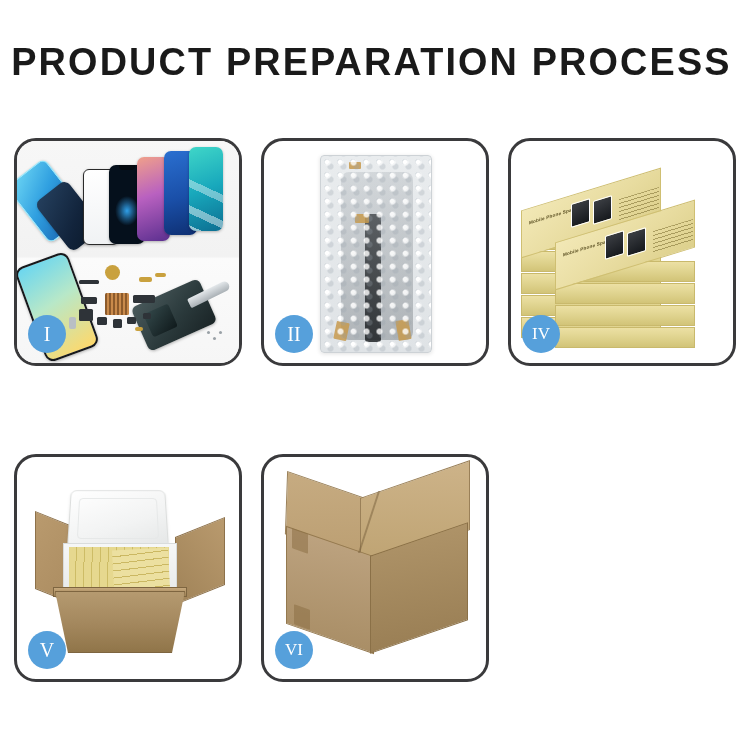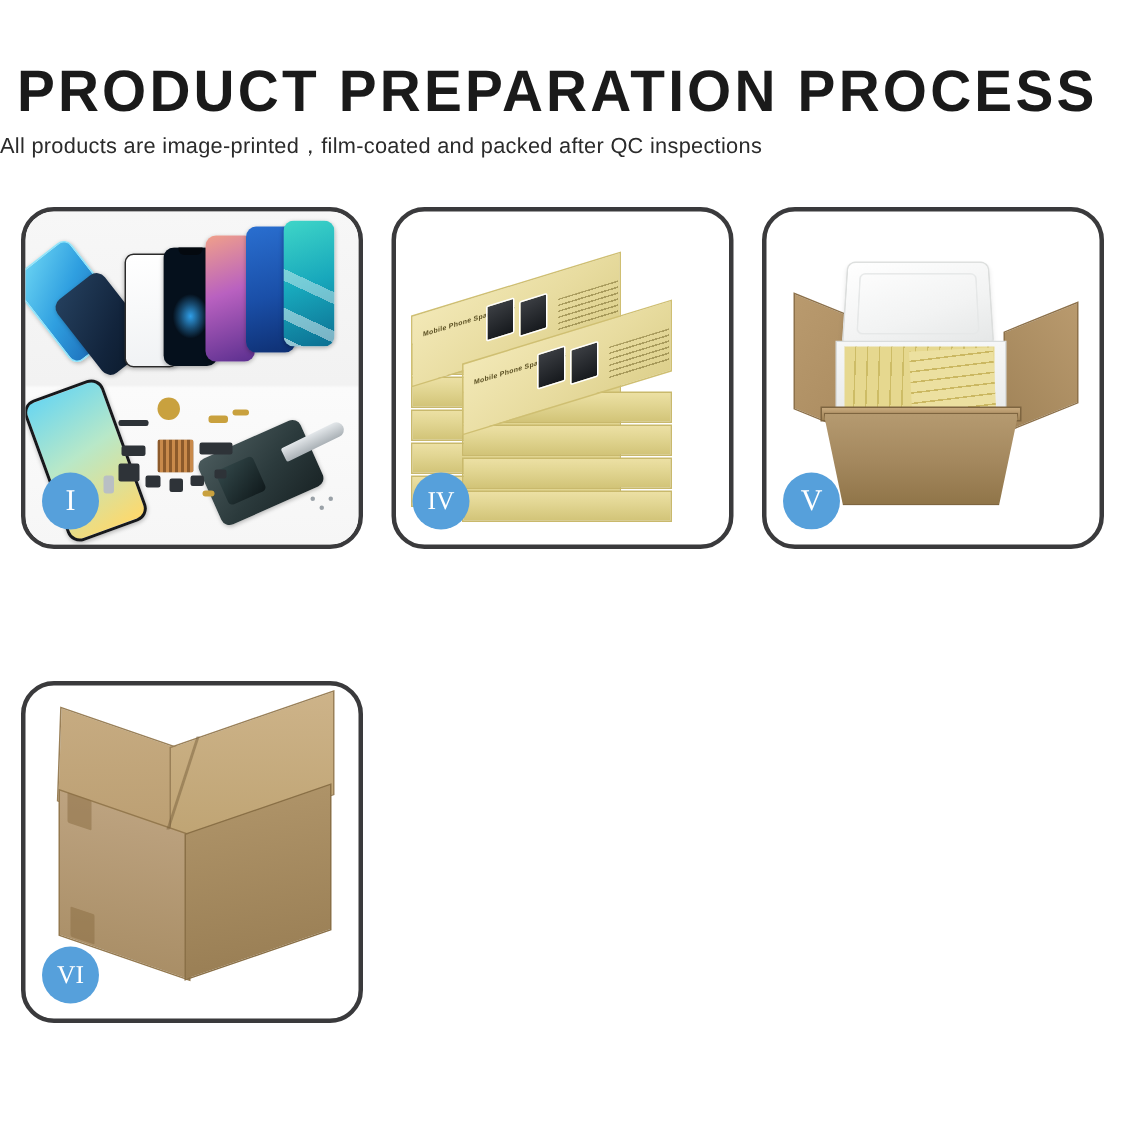--- a/index.html
+++ b/index.html
@@ -412,21 +412,20 @@
   .seam {
     position: absolute;
     background: rgba(120,96,60,.5);
   }
 </style>
 </head>
 <body>
 
 <div id="header">
   <div id="page-title">PRODUCT PREPARATION PROCESS</div>
-  <div id="page-subtitle">All products are image-printed，film-coated and packed after QC inspections</div>
 </div>
 
 <div id="panel-grid">
 
   <div class="panel">
     <div class="panel-photo">
       <div class="p1-bg"></div>
 
       <div class="phone ph-a"></div>
       <div class="phone ph-b"></div>
@@ -454,20 +453,34 @@
       <div class="chip" style="left:126px;top:172px;width:8px;height:6px;"></div>
       <div class="chip gold" style="left:118px;top:186px;width:8px;height:4px;"></div>
       <div class="screw" style="left:196px;top:196px;"></div>
       <div class="screw" style="left:202px;top:190px;"></div>
       <div class="screw" style="left:190px;top:190px;"></div>
       <div class="tweezer"></div>
     </div>
     <div class="badge">I</div>
   </div>
 
+  <div class="panel">
+    <div class="panel-photo">
+      <div class="p2-bag">
+        <div class="p2-screen"></div>
+        <div class="p2-flex"></div>
+        <div class="p2-tape" style="left:28px;top:6px;width:12px;height:7px;"></div>
+        <div class="p2-tape" style="left:34px;top:58px;width:14px;height:9px;"></div>
+        <div class="p2-tape" style="left:14px;top:166px;width:13px;height:18px;transform:rotate(12deg);"></div>
+        <div class="p2-tape" style="left:76px;top:164px;width:13px;height:20px;transform:rotate(-10deg);"></div>
+        <div class="p2-bubbles"></div>
+      </div>
+    </div>
+    <div class="badge">II</div>
+  </div>
 
 
   <div class="panel">
     <div class="panel-photo">
       <div class="stack">
 
         <div class="sbox" style="left:2px;top:58px;"></div>
         <div class="sbox" style="left:2px;top:80px;"></div>
         <div class="sbox" style="left:2px;top:102px;"></div>
         <div class="sbox" style="left:2px;top:124px;"></div>

